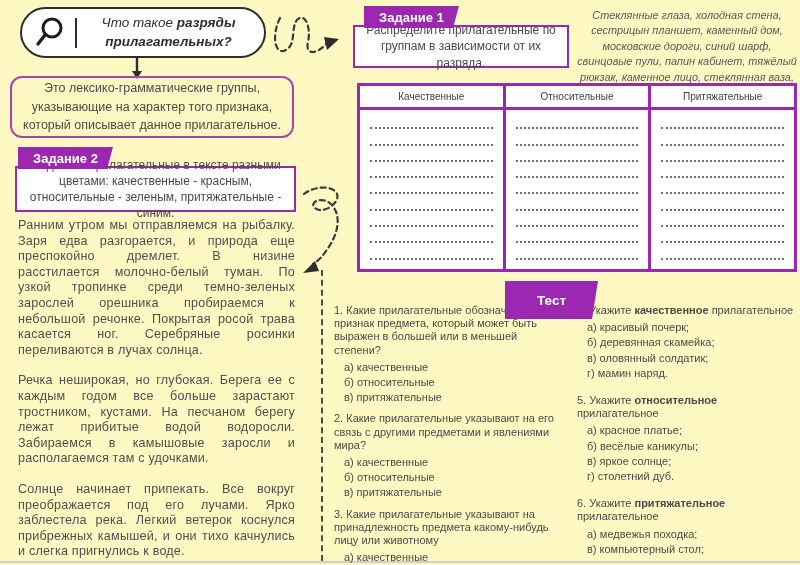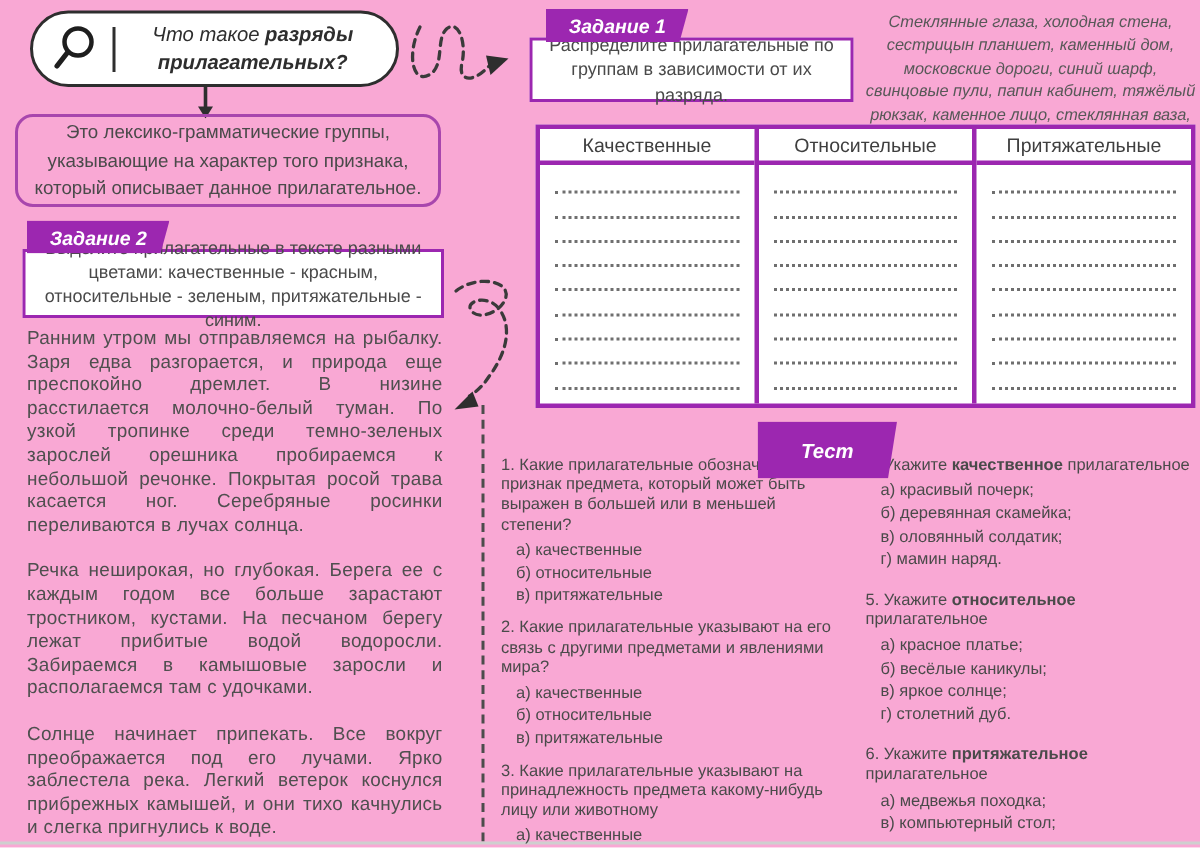--- a/index.html
+++ b/index.html
@@ -1,39 +1,39 @@
 <!DOCTYPE html>
 <html style="--accent: #9c27b0; --def-border: #a846ad;"><head>
 <meta charset="utf-8">
 <style>
   :root { --accent:#9c27b0; --def-border:#a846ad; }
   * { box-sizing:border-box; }
   html,body { margin:0; padding:0; background:#ffffff; }
-  .page { position:relative; width:800px; height:565px; background:#f9a8d4; overflow:hidden;
+  .page { position:relative; width:800px; height:565px; background:#fef9c3; overflow:hidden;
           font-family:"Liberation Sans", sans-serif; color:#4a4a4a; }
 
   
   .bubble { position:absolute; left:20px; top:7px; width:246px; height:51px;
             border:2.5px solid #2e2e2e; border-radius:28px; display:flex; align-items:center; background:#fff; }
   .bubble .mag { margin-left:13px; display:flex; }
   .bubble .vdiv { width:2px; height:30px; background:#2e2e2e; margin:0 8px 0 10px; }
   .bubble .qtext { flex:1; text-align:center; font-style:italic; font-size:13.5px;
                    color:#2e2e2e; line-height:1.35; padding-right:12px; }
   .darrow { position:absolute; left:130px; top:58px; }
 
   
   .defbox { position:absolute; left:10px; top:76px; width:284px; height:62px;
             border:2px solid var(--def-border); border-radius:12px; display:flex;
             align-items:center; justify-content:center; text-align:center;
             font-size:12.5px; line-height:1.5; color:#4a4a4a; padding:2px 10px; }
 
   
   .badge { position:absolute; background:var(--accent); color:#fff; font-weight:bold;
            font-size:13px; display:flex; align-items:center; justify-content:center;
-           clip-path:polygon(0 0,100% 0,calc(100% - 6px) 100%,0 100%); z-index:3;font-style:italic; }
+           clip-path:polygon(0 0,100% 0,calc(100% - 6px) 100%,0 100%); z-index:3; }
   #task2-badge { left:18px;  top:147px; width:95px; height:22px; }
   #task1-badge { left:364px; top:6px;   width:95px; height:22px; }
   #test-badge  { left:505px; top:281px; width:93px; height:38px; font-size:13.5px; }
 
   .taskbox { position:absolute; border:2px solid var(--accent); background:#fff;
              display:flex; align-items:center; justify-content:center; text-align:center;
              font-size:12px; line-height:1.35; color:#4a4a4a; z-index:2; }
   #task2-box { left:15px;  top:166px; width:281px; height:46px; padding:0 4px; }
   #task1-box { left:353px; top:25px;  width:216px; height:43px; padding:0 8px; }
 
@@ -52,21 +52,21 @@
   
   .wordlist { position:absolute; left:577px; top:8px; width:220px; text-align:center;
               font-style:italic; font-size:10.9px; line-height:1.42; color:#585858; }
 
   
   .stable { position:absolute; left:357px; top:83px; width:440px; height:189px;
             border:3px solid var(--accent); display:flex; background:#fff; }
   .tcol { flex:1; display:flex; flex-direction:column; border-right:3px solid var(--accent); }
   .tcol:last-child { border-right:none; }
   .thead { height:24px; border-bottom:3px solid var(--accent); display:flex;
-           align-items:center; justify-content:center; font-size:13px; color:#3f3f3f; }
+           align-items:center; justify-content:center; font-size:10px; color:#3f3f3f; }
   .tbody { flex:1; padding:3px 10px 0 10px; }
   .dot-row { height:16.3px; border-bottom:2px dotted #6f6f6f; }
 
   
   .quiz { position:absolute; top:304px; font-size:11px; line-height:13.2px; color:#4a4a4a; }
   #quiz-left  { left:334px; width:231px; }
   #quiz-right { left:577px; width:222px; }
   .qblock { margin-bottom:7px; }
   #quiz-right .qblock { margin-bottom:13px; }
   .qhead { margin-bottom:3px; }

